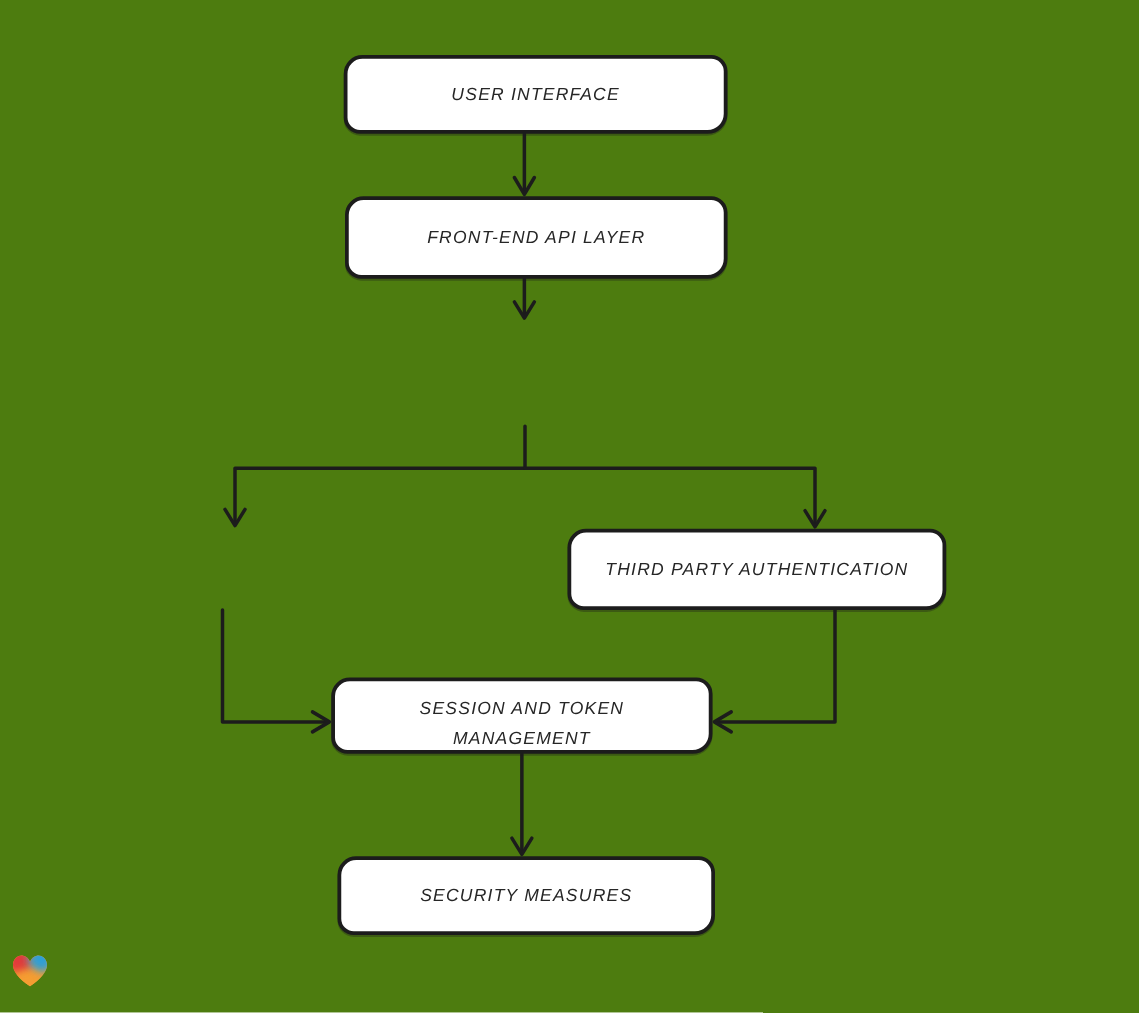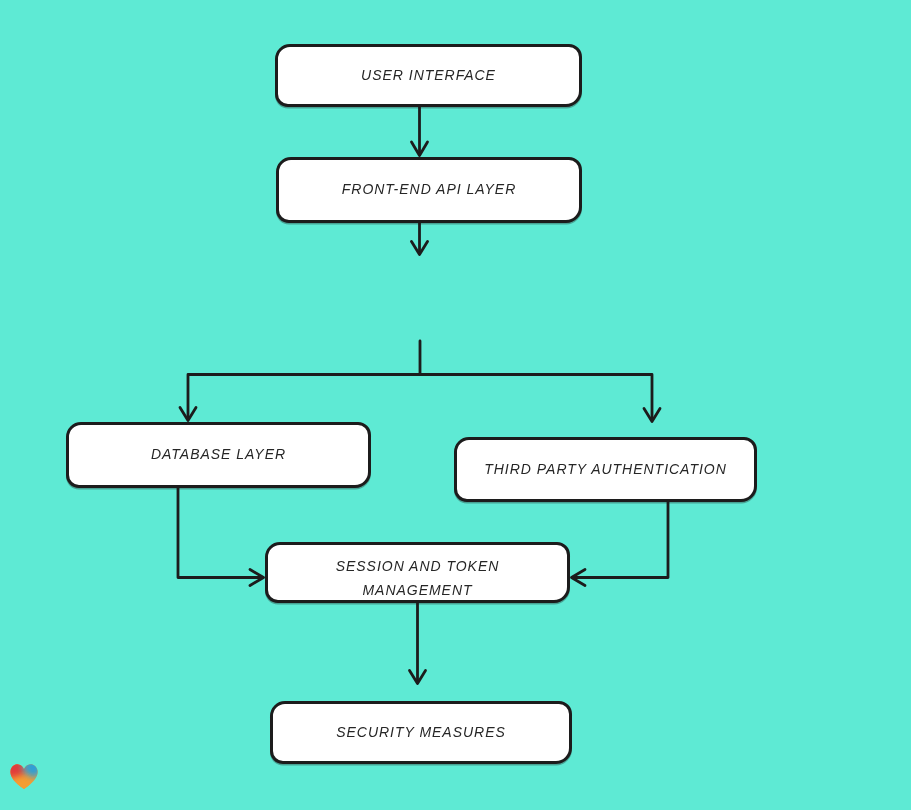--- a/index.html
+++ b/index.html
@@ -3,21 +3,21 @@
 <meta charset="utf-8">
 <style>
   * { margin: 0; padding: 0; box-sizing: border-box; }
   html, body { background: #ffffff; }
   body { font-family: "Liberation Sans", sans-serif; }
 
   .canvas {
     position: relative;
     width: 911px;
     height: 810px;
-    background: #5eead4;
+    background: #4d7c0f;
     overflow: hidden;
   }
 
   .connectors {
     position: absolute;
     left: 0; top: 0;
     width: 911px; height: 810px;
     pointer-events: none;
   }
 
@@ -41,23 +41,23 @@
     line-height: 1.7;
     color: #262626;
     padding: 0 10px;
   }
 
   
   #node-user-interface        { left: 275px; top:  44px; width: 307px; height: 63px; }
   #node-front-end-api-calls   { left: 276px; top: 157px; width: 306px; height: 66px; }
   #node-back-end-auth         { left: 276px; top: 257px; width: 303px; height: 84px; }
   #node-database-layer        { left:  66px; top: 422px; width: 305px; height: 66px; }
-  #node-third-party-auth      { left: 454px; top: 437px; width: 303px; height: 65px; }
+  #node-third-party-auth      { left: 454px; top: 423px; width: 303px; height: 65px; }
   #node-session-token         { left: 265px; top: 542px; width: 305px; height: 61px; }
-  #node-security-measures     { left: 270px; top: 685px; width: 302px; height: 63px; margin-top: 16px; }
+  #node-security-measures     { left: 270px; top: 685px; width: 302px; height: 63px; }
 
   #node-back-end-auth .node-label   { max-width: 250px; }
   #node-session-token .node-label   { max-width: 195px; margin-top: 13px; }
 
   .logo {
     position: absolute;
     left: 8px; top: 761px;
     width: 32px; height: 31px;
     cursor: pointer;
   }
@@ -107,23 +107,20 @@
 
   <div class="node" id="node-user-interface">
     <span class="node-label">USER INTERFACE</span>
   </div>
 
   <div class="node" id="node-front-end-api-calls">
     <span class="node-label">FRONT-END API LAYER</span>
   </div>
 
 
-  <div class="node" id="node-database-layer">
-    <span class="node-label">DATABASE LAYER</span>
-  </div>
 
   <div class="node" id="node-third-party-auth">
     <span class="node-label">THIRD PARTY AUTHENTICATION</span>
   </div>
 
   <div class="node" id="node-session-token">
     <span class="node-label">SESSION AND TOKEN MANAGEMENT</span>
   </div>
 
   <div class="node" id="node-security-measures">

